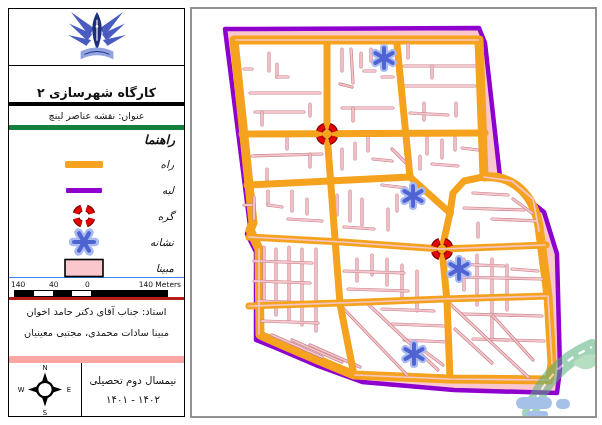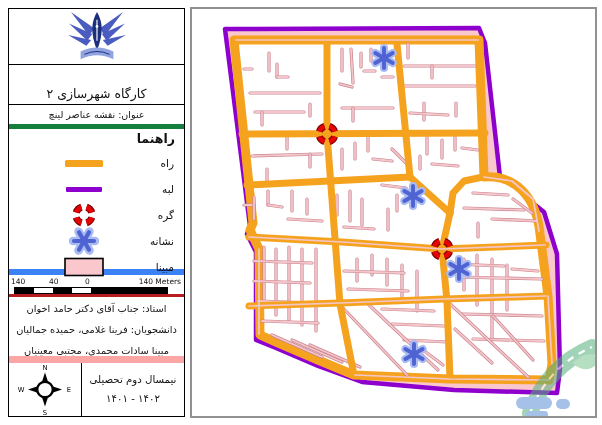--- a/index.html
+++ b/index.html
@@ -2,23 +2,23 @@
 <html style="--road: #F5A31F; --edge: #8E00CE; --node-red: #E60404; --node-dark: #7A0000; --landmark-blue: #4F63D2; --landmark-halo: #A9BBF2; --district-pink: #FAC7CD; --street-dark: #C9848D; --street-light: #F4C6CB; --logo-blue: #4A5CC0; --logo-navy: #1D2F7C; --logo-light: #8FA3E0;"><head>
 <meta charset="utf-8">
 <style>
   html,body{margin:0;padding:0;background:#fff;}
   body{width:602px;height:425px;position:relative;font-family:"DejaVu Sans",sans-serif;color:#111;overflow:hidden;}
 
   
   .panel{position:absolute;left:8px;top:8px;width:177px;height:409px;border:1.5px solid #000;background:#fff;display:flex;flex-direction:column;box-sizing:border-box;}
   .panel > div{box-sizing:border-box;}
   .logo-box{height:60px;border-bottom:1px solid #000;display:flex;align-items:center;justify-content:center;}
-  .title-box{height:24px;border-bottom:1px solid #000000;display:flex;align-items:center;justify-content:center;font-weight:normal;font-size:12.5px;margin-top:17px;}
+  .title-box{height:24px;border-bottom:4px solid #000000;display:flex;align-items:center;justify-content:center;font-weight:bold;font-size:12.5px;margin-top:17px;}
   .subtitle-box{height:25px;border-bottom:5px solid #15803d;display:flex;align-items:center;justify-content:center;font-size:9.5px;}
-  .legend-box{height:156px;border-bottom:6px solid #3b82f6;position:relative;padding-top:2px;}
+  .legend-box{height:156px;border-bottom:1px solid #3b82f6;position:relative;padding-top:2px;font-style:italic;}
   .legend-title{position:absolute;top:2px;right:9px;font-weight:bold;font-size:12.5px;}
   .legend-items{position:absolute;top:21px;left:0;right:0;}
   .legend-item{position:relative;height:26px;}
   .legend-item .swatch{position:absolute;left:50px;top:0;width:50px;height:26px;display:flex;align-items:center;justify-content:center;}
   .legend-item .lbl{position:absolute;right:10px;top:50%;transform:translateY(-50%);font-size:10.5px;}
   .scale-box{height:23px;border-bottom:3px solid #b91c1c;position:relative;font-size:7.5px;}
   .scale-box .num{position:absolute;top:2px;}
   .scale-box .bar{position:absolute;left:5px;top:12px;width:152px;height:5px;border:1px solid #000;display:flex;}
   .scale-box .bar span{height:100%;}
   .credits-box{height:66px;border-bottom:7px solid #fca5a5;font-size:9.8px;line-height:21px;text-align:center;padding-top:1px;}
@@ -123,21 +123,20 @@
       <span style="width:19px;background:#000"></span>
         <span style="width:19px;background:#fff"></span>
         <span style="width:19px;background:#000"></span>
         <span style="width:19px;background:#fff"></span>
         <span style="flex:1;background:#000"></span>
     </div>
   </div>
 
   <div class="credits-box" dir="rtl">
     <div>استاد: جناب آقای دکتر حامد اخوان</div>
-    <div>دانشجویان: فرینا غلامی، حمیده جمالیان</div>
     <div>مبینا سادات محمدی، مجتبی معینیان</div>
   </div>
 
   <div class="bottom-row">
     <div class="compass-cell">
       <svg width="68" height="53" viewBox="-34 -26.5 68 53">
         <g fill="#000">
           <polygon points="0,-17 3.4,-6.5 0,-3.5 -3.4,-6.5"></polygon>
           <polygon points="0,17 3.4,6.5 0,3.5 -3.4,6.5"></polygon>
           <polygon points="-17,0 -6.5,-3.4 -3.5,0 -6.5,3.4"></polygon>

